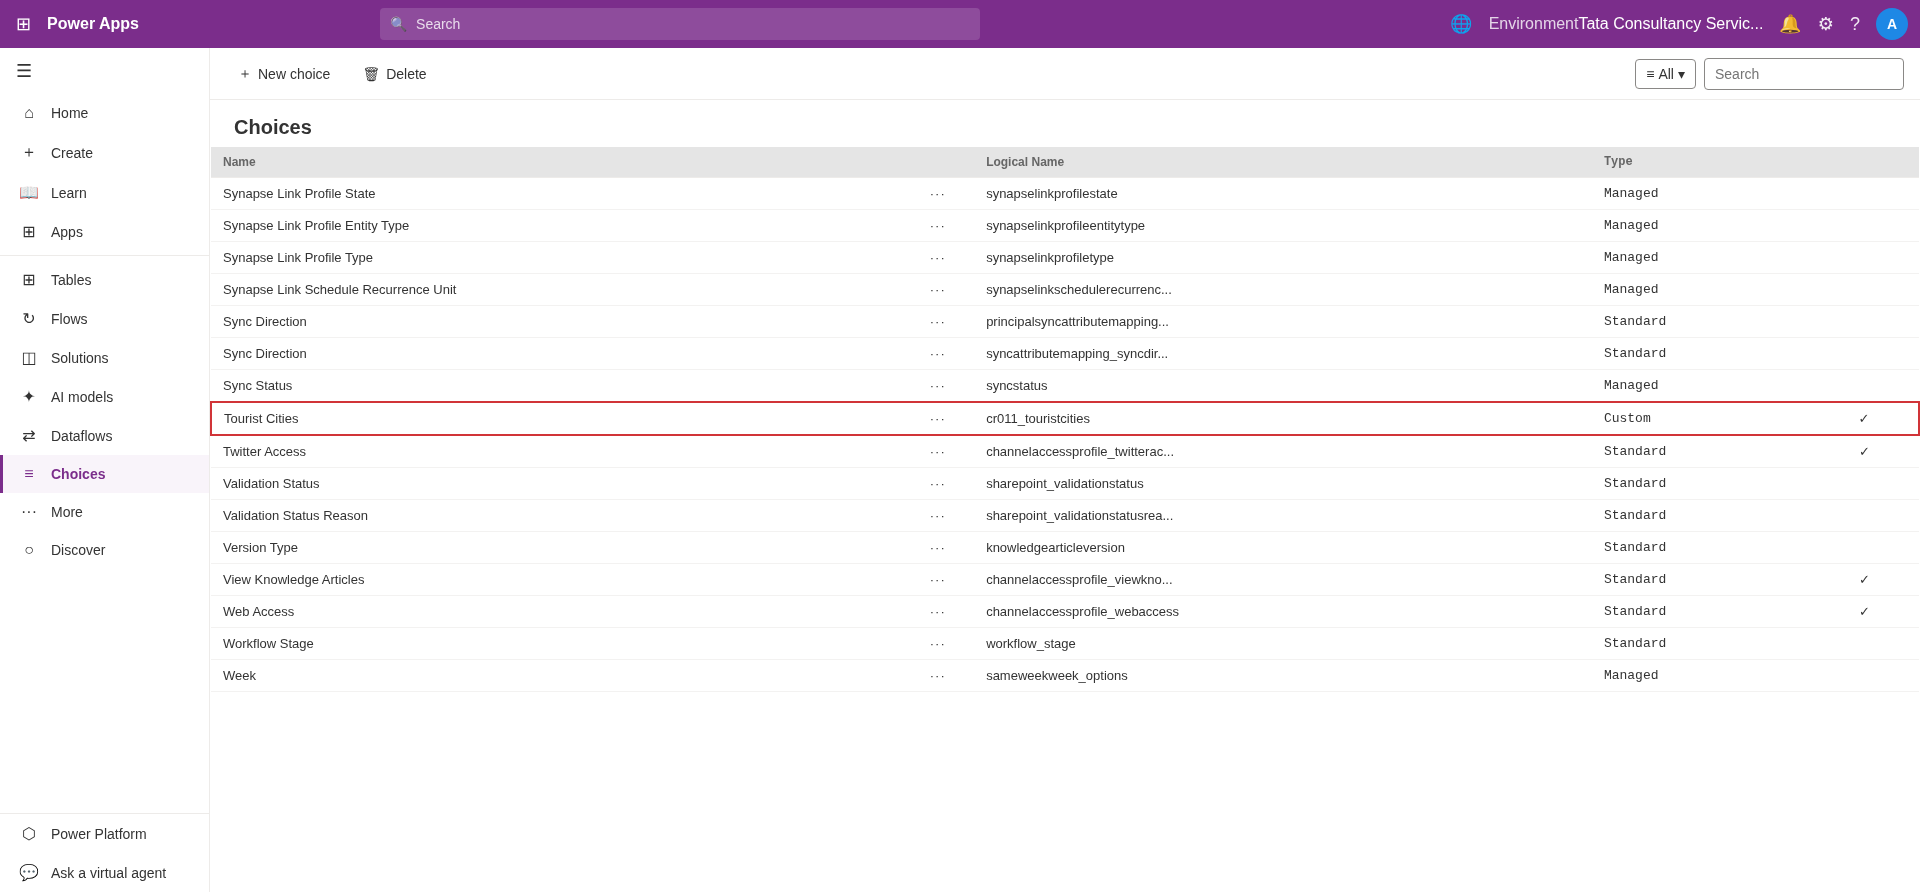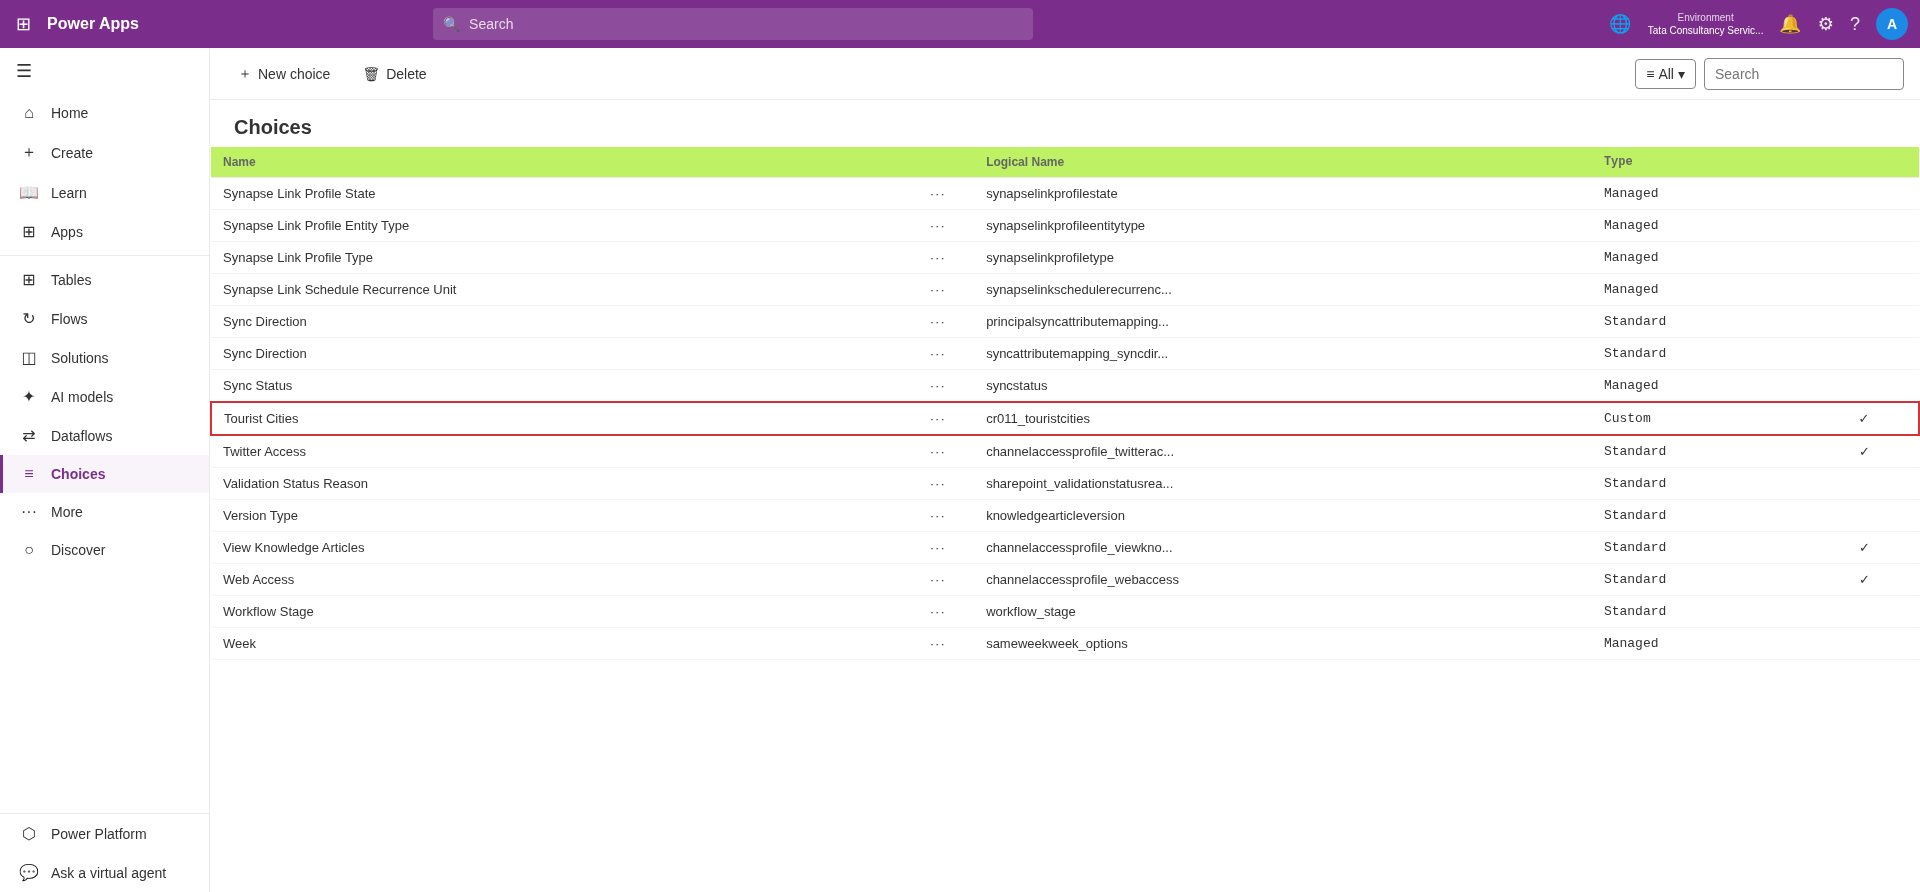--- a/index.html
+++ b/index.html
@@ -55,23 +55,23 @@
     }
     .topbar-right {
       display: flex;
       align-items: center;
       gap: 16px;
       margin-left: auto;
       color: white;
     }
     .topbar-env {
       display: flex;
-      flex-direction: column;
-      align-items: center;
-      font-size: 10px;
+      flex-direction: row;
+      align-items: flex-end;
+      font-size: 16px;
       line-height: 1.3;
     }
     .topbar-env-label { opacity: 0.8; }
     .topbar-env-name { font-weight: 500; }
     .topbar-icon {
       font-size: 18px;
       cursor: pointer;
       opacity: 0.9;
     }
     .topbar-avatar {
@@ -216,21 +216,21 @@
       width: 100%;
       border-collapse: collapse;
     }
     .choices-table th {
       text-align: left;
       padding: 8px 12px;
       font-weight: 600;
       font-size: 12px;
       color: #666;
       border-bottom: 1px solid #edebe9;
-      background: #bef264;
+      background: #e5e5e5;
       position: sticky;
       top: 0;
     }
     .choices-table td {
       padding: 8px 12px;
       font-size: 13px;
       color: #333;
       border-bottom: 1px solid #f3f2f1;
     }
     .dots-menu {
@@ -450,20 +450,27 @@
               <td class="col-check checkmark" style="border-right: 2px solid rgb(209, 52, 56); border-top: 2px solid rgb(209, 52, 56); border-bottom: 2px solid rgb(209, 52, 56);">✓</td>
             </tr>
             <tr>
               <td class="col-name">Twitter Access</td>
               <td class="col-dots dots-menu">···</td>
               <td class="col-logname">channelaccessprofile_twitterac...</td>
               <td class="col-type">Standard</td>
               <td class="col-check checkmark">✓</td>
             </tr>
             <tr>
+              <td class="col-name">Validation Status</td>
+              <td class="col-dots dots-menu">···</td>
+              <td class="col-logname">sharepoint_validationstatus</td>
+              <td class="col-type">Standard</td>
+              <td class="col-check checkmark"></td>
+            </tr>
+            <tr>
               <td class="col-name">Validation Status Reason</td>
               <td class="col-dots dots-menu">···</td>
               <td class="col-logname">sharepoint_validationstatusrea...</td>
               <td class="col-type">Standard</td>
               <td class="col-check checkmark"></td>
             </tr>
             <tr>
               <td class="col-name">Version Type</td>
               <td class="col-dots dots-menu">···</td>
               <td class="col-logname">knowledgearticleversion</td>

